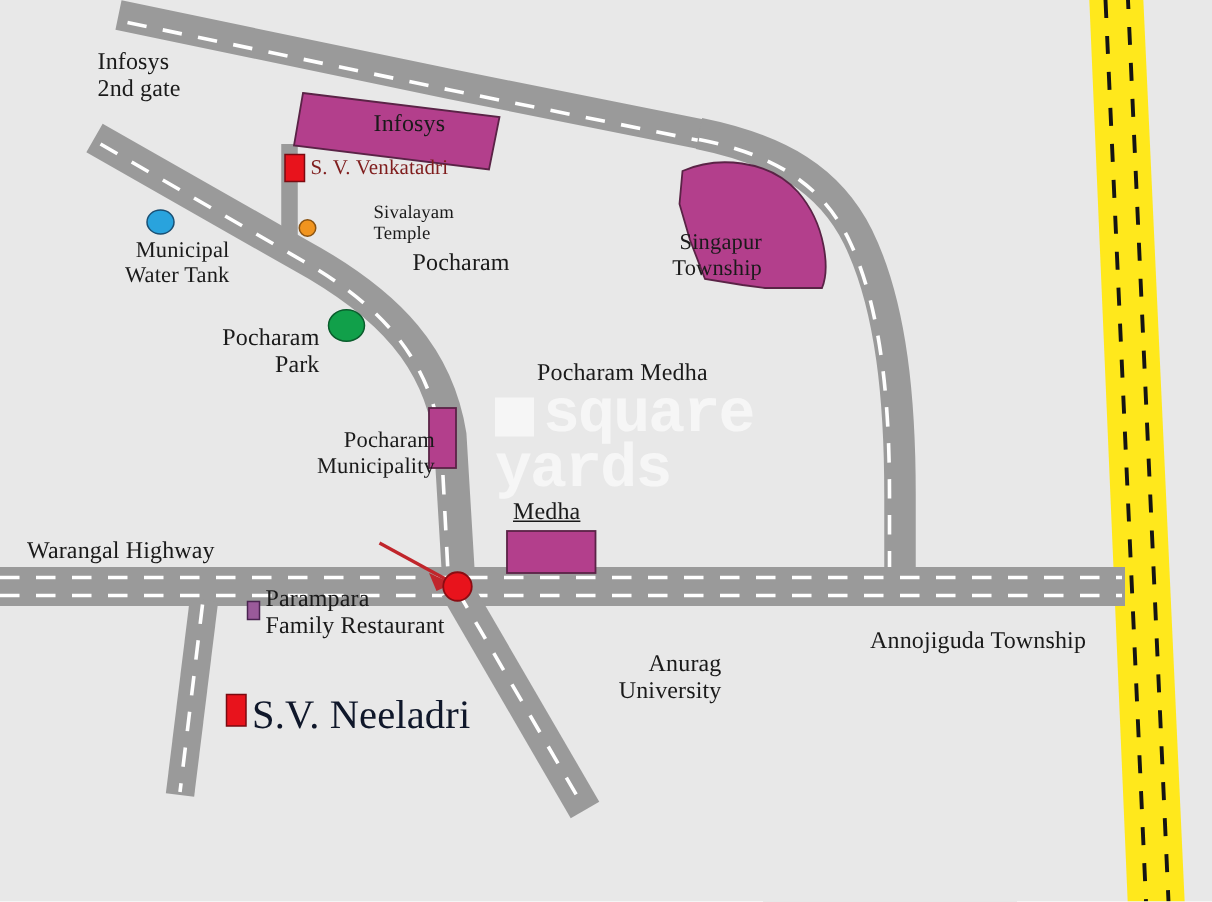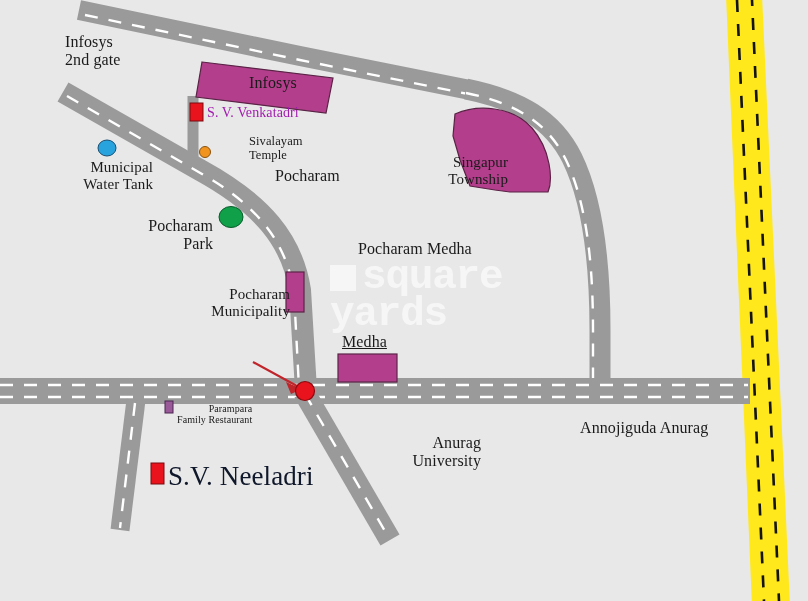--- a/index.html
+++ b/index.html
@@ -31,21 +31,21 @@
     letter-spacing: 0.1px;
     pointer-events: none;
   }
   .lbl.red { color: #c0252b; }
   .lbl.proj {
     color: #0f172a;
     font-size: 27px;
     font-family: "Liberation Serif", serif;
   }
   .lbl.venk {
-    color: #a21caf;
+    color: #7f1d1d;
     font-size: 14px;
   }
   .lbl.small { font-size: 12.5px; margin-left: 45px; }
   .lbl.center { text-align: right; }
 
   .wm {
     position: absolute;
     color: #ffffff;
     opacity: 0.62;
     font-family: Liberation Mono, monospace;
@@ -202,24 +202,25 @@
 
   <div class="lbl center" style="left:422px; top:154px; width:86px; font-size:15px;">Singapur
 Township</div>
 
   <div class="lbl center" style="left:182px; top:286px; width:108px; font-size:15px;">Pocharam
 Municipality</div>
 
   <div class="lbl" style="left:342px; top:333px; font-size:16px;text-decoration:underline;">Medha</div>
 
 
-
-  <div class="lbl" style="left:177px; top:403px; font-size:10px;text-align:right;">Parampara
+  <div class="lbl" style="left:18px; top:359px; font-size:16px;">Warangal Highway</div>
+
+  <div class="lbl" style="left:177px; top:391px; font-size:16px;">Parampara
 Family Restaurant</div>
 
   <div class="lbl proj" style="left:168px; top:461px;">S.V. Neeladri</div>
 
   <div class="lbl center" style="left:393px; top:434px; width:88px; font-size:16px;">Anurag
 University</div>
 
-  <div class="lbl" style="left:580px; top:419px; font-size:16px;">Annojiguda Anurag</div>
+  <div class="lbl" style="left:580px; top:419px; font-size:16px;">Annojiguda Township</div>
 
 </div>
 
 </body></html>

